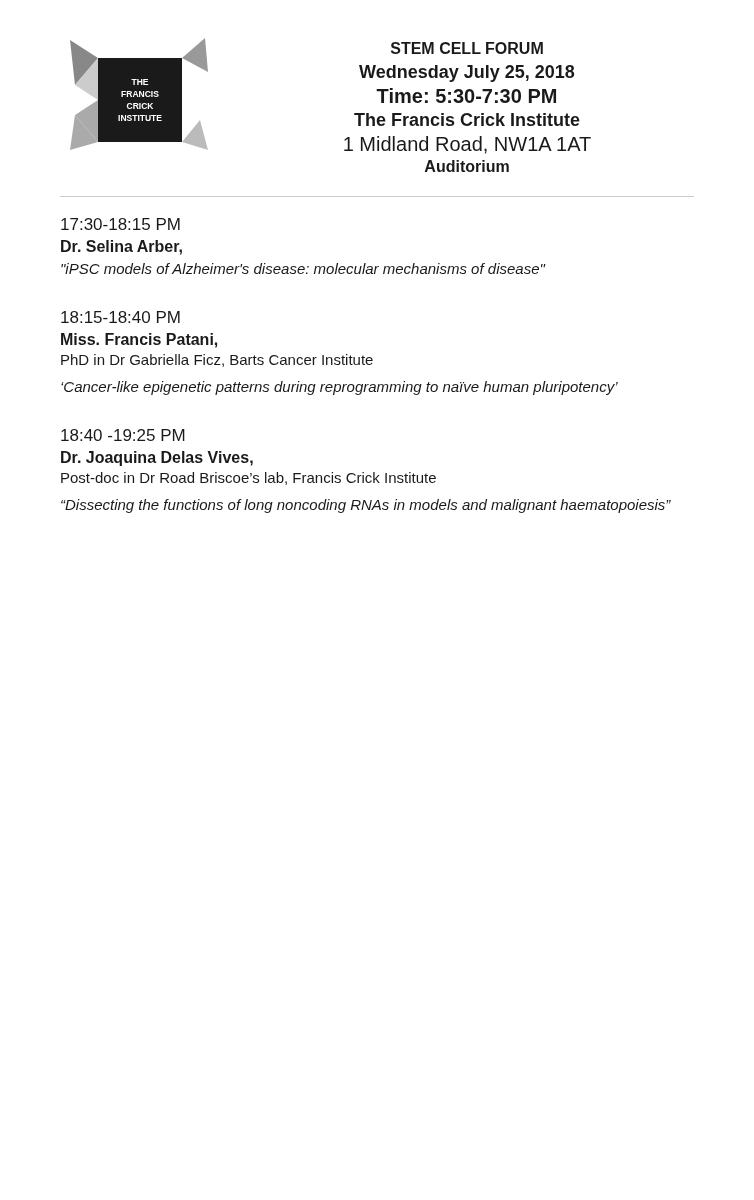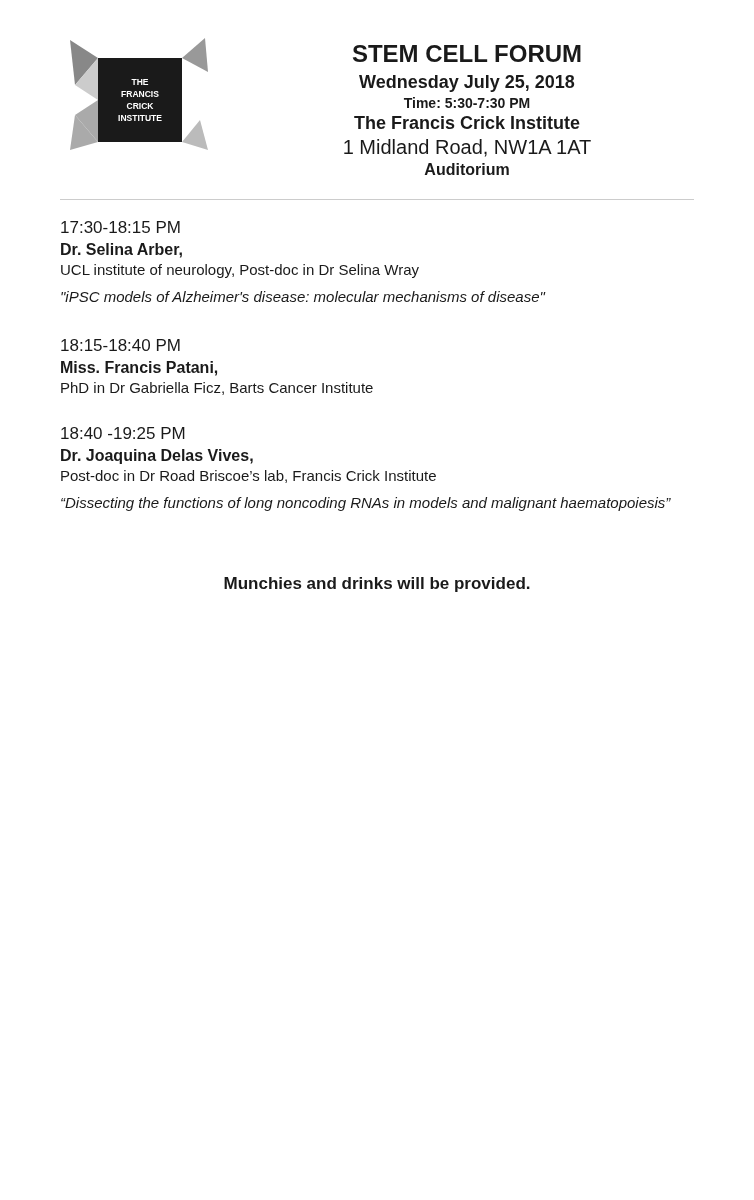--- a/index.html
+++ b/index.html
@@ -41,33 +41,33 @@
       height: 140px;
     }
 
     .title-section {
       flex: 1;
       text-align: center;
       padding-top: 10px;
     }
 
     .event-title {
-      font-size: 24px;
+      font-size: 16px;
       font-weight: bold;
       margin-bottom: 4px;
     }
 
     .event-date {
       font-size: 18px;
       font-weight: bold;
       margin-bottom: 2px;
     }
 
     .event-time {
-      font-size: 14px;
+      font-size: 20px;
       font-weight: bold;
       margin-bottom: 2px;
     }
 
     .event-venue-name {
       font-size: 18px;
       font-weight: bold;
       margin-bottom: 2px;
     }
 
@@ -163,32 +163,31 @@
       <div class="event-room">Auditorium</div>
     </div>
 
   </div>
 
   <hr class="divider">
 
   <div class="schedule-block">
     <div class="time-slot">17:30-18:15 PM</div>
     <div class="speaker-name">Dr. Selina Arber,</div>
-    <div class="speaker-affiliation">UCL institute of neurology, Post-doc in Dr Selina Wray</div>
     <div class="talk-title"> "iPSC models of Alzheimer's disease: molecular mechanisms of disease"</div>
   </div>
 
   <div class="schedule-block">
     <div class="time-slot">18:15-18:40 PM</div>
     <div class="speaker-name">Miss. Francis Patani,</div>
     <div class="speaker-affiliation">PhD in Dr Gabriella Ficz, Barts Cancer Institute</div>
+    <div class="talk-title">‘Cancer-like epigenetic patterns during reprogramming to naïve human pluripotency’</div>
   </div>
 
   <div class="schedule-block">
     <div class="time-slot">18:40 -19:25 PM</div>
     <div class="speaker-name">Dr. Joaquina Delas Vives,</div>
     <div class="speaker-affiliation">Post-doc in Dr Road Briscoe’s lab, Francis Crick Institute</div>
     <div class="talk-title">“Dissecting the functions of long noncoding RNAs in models and malignant haematopoiesis”</div>
   </div>
 
-  <div class="footer-note">Munchies and drinks will be provided.</div>
 
 </div>
 
 </body></html>

